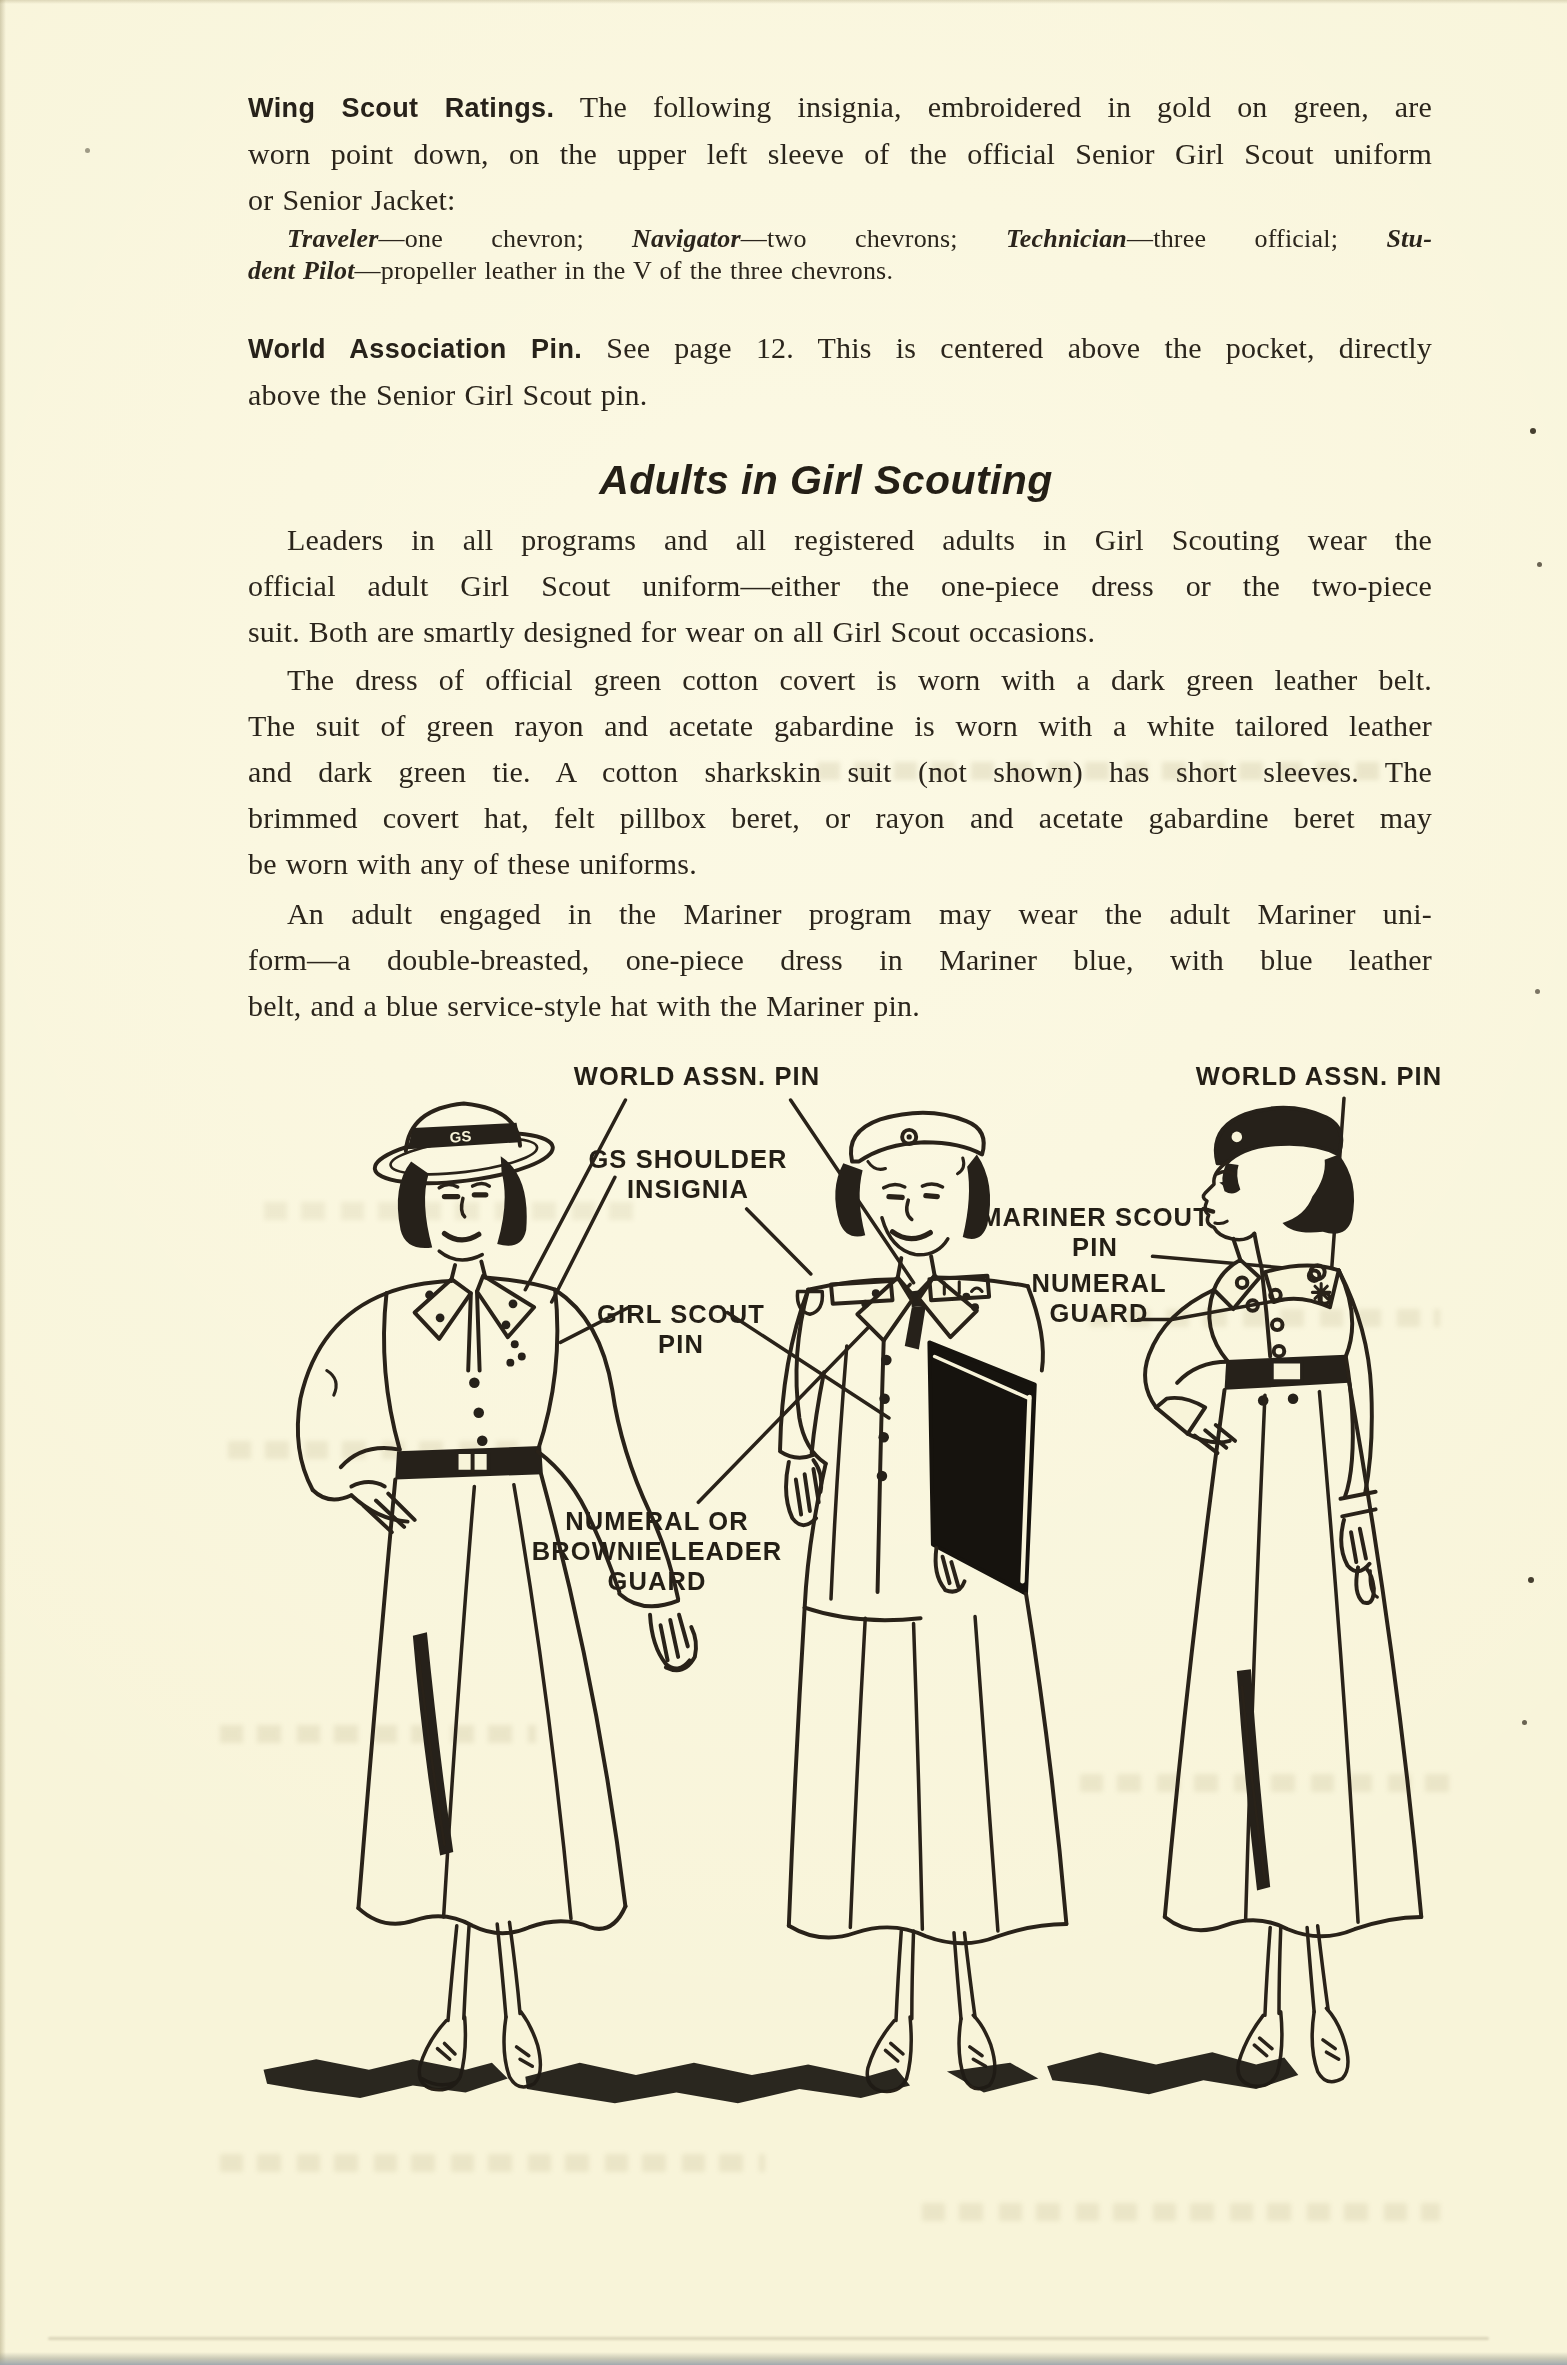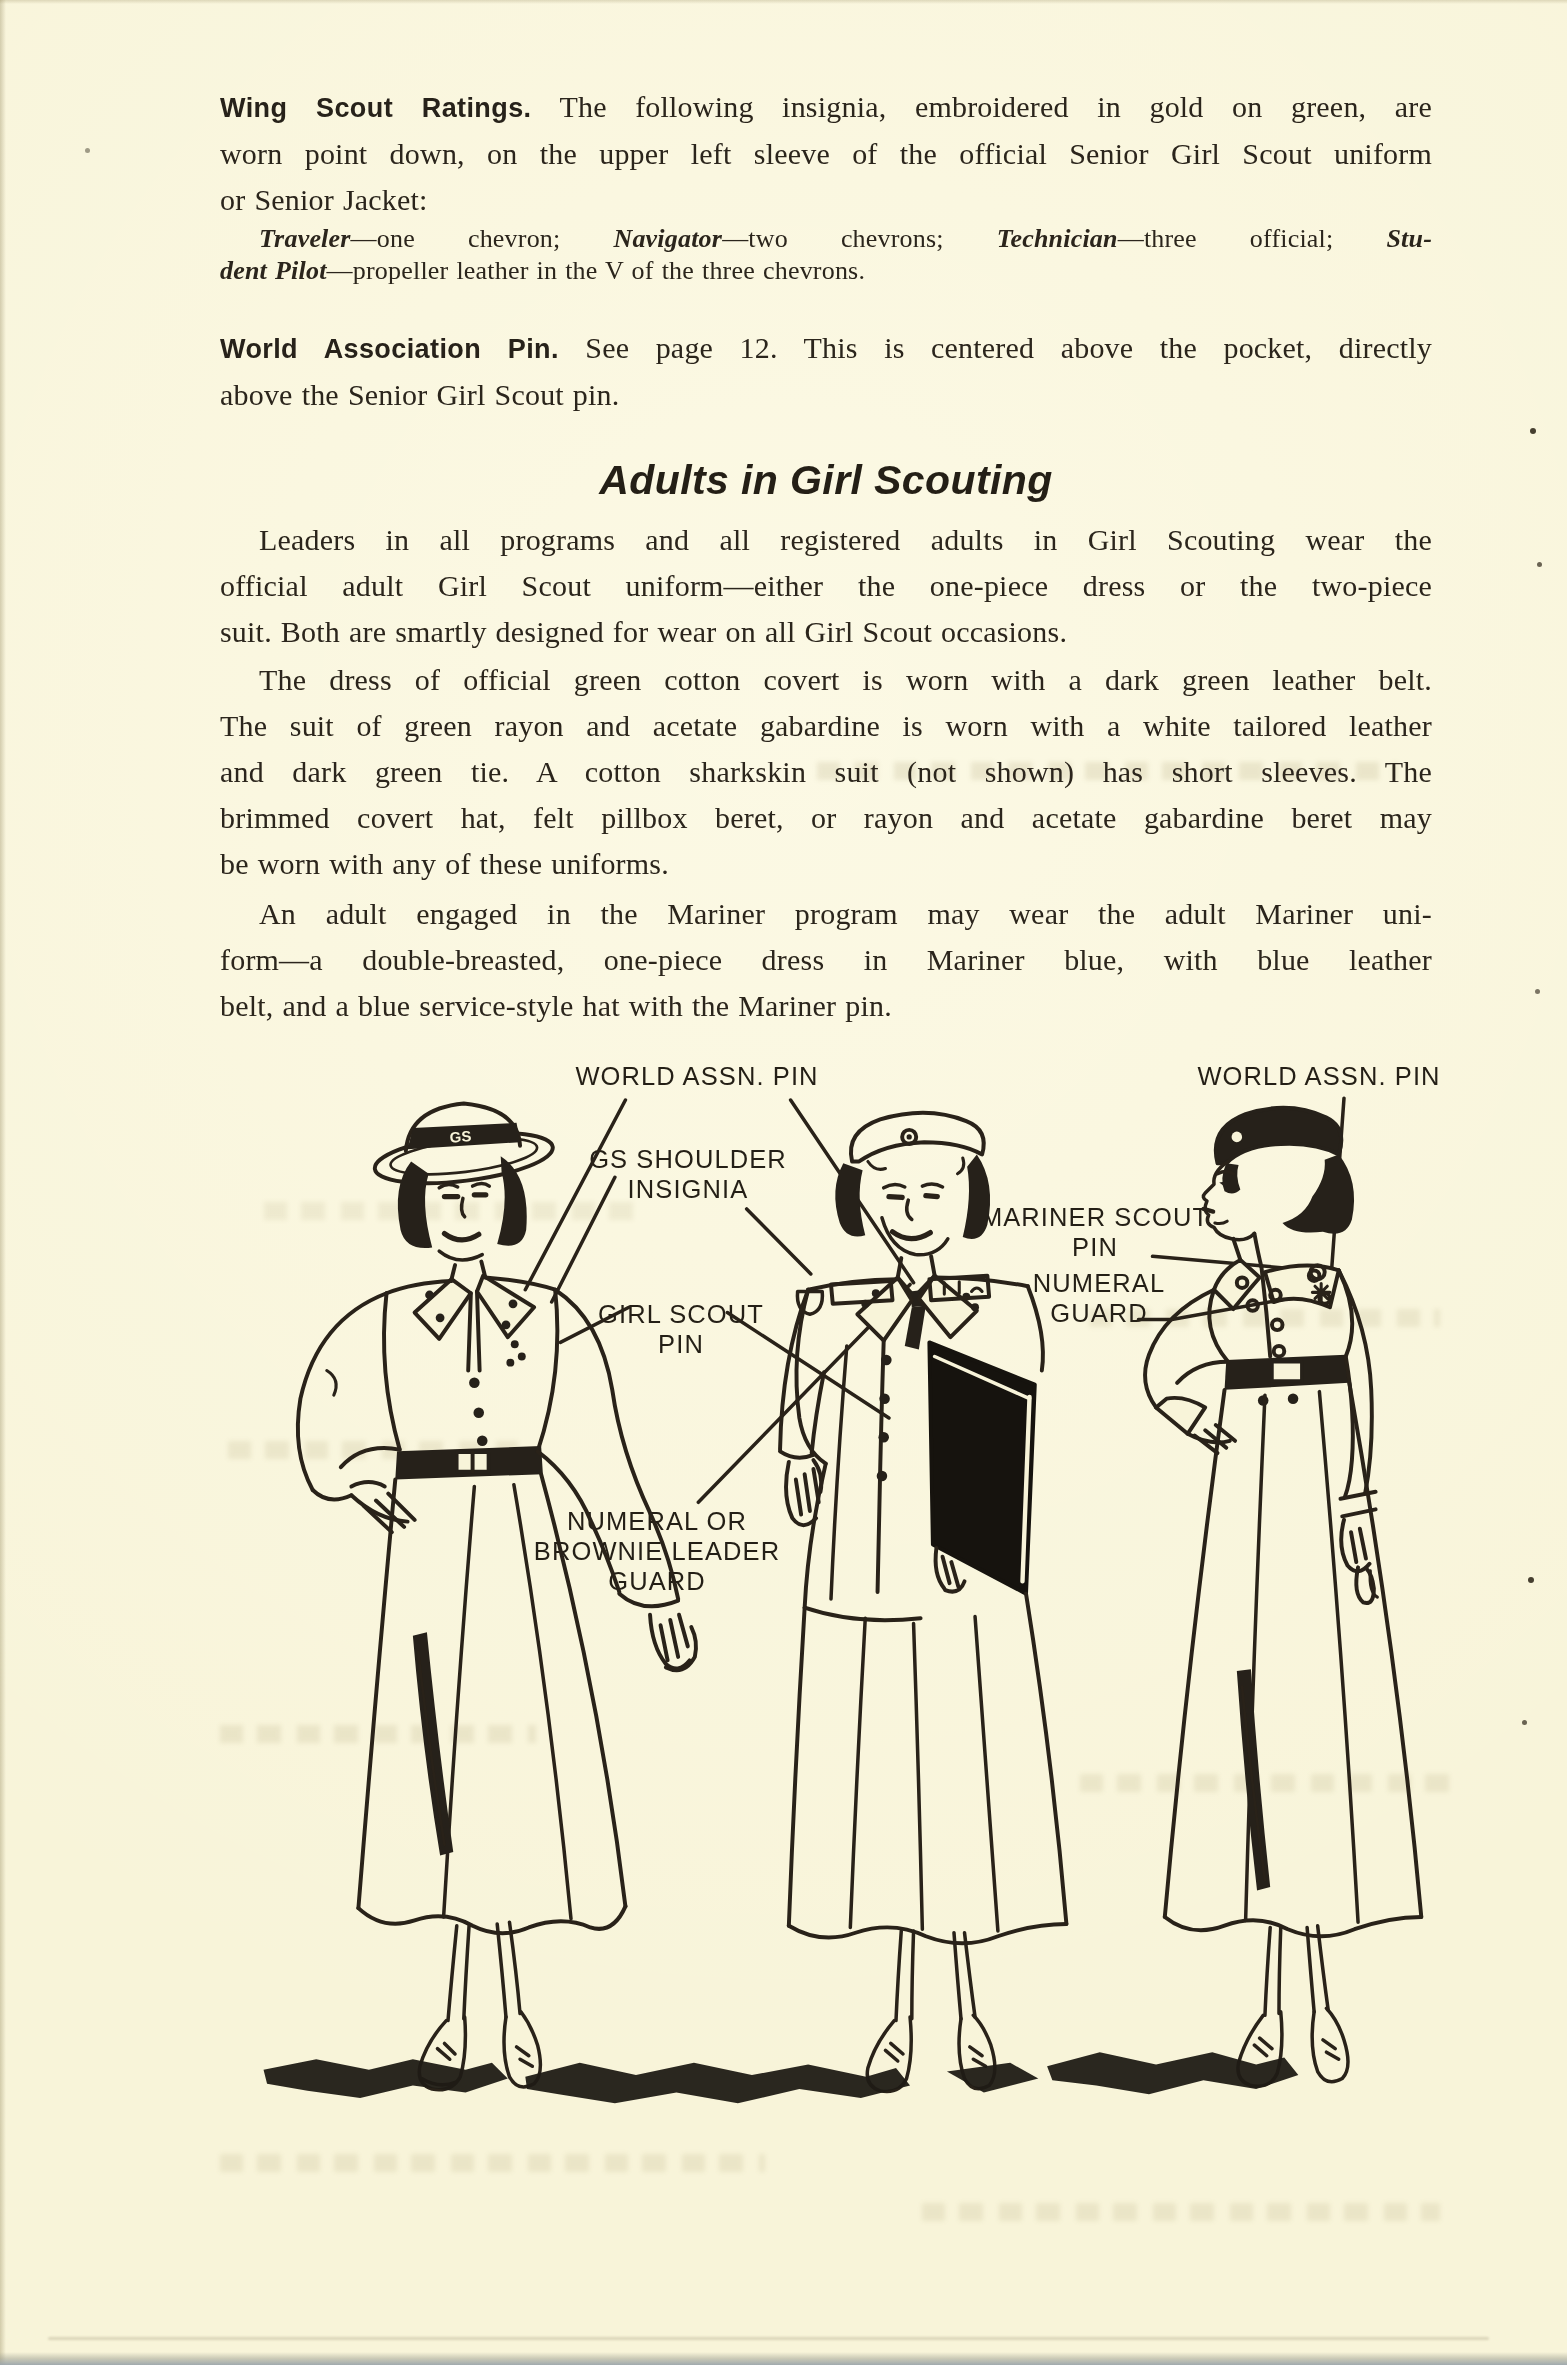--- a/index.html
+++ b/index.html
@@ -13,33 +13,33 @@
              background:linear-gradient(90deg, rgba(140,128,85,.35), rgba(140,128,85,0));}
   .edge-top{position:absolute;left:0;top:0;width:100%;height:3.5px;
             background:linear-gradient(180deg, rgba(150,138,92,.28), rgba(150,138,92,0));}
   .bottom-band{position:absolute;left:0;bottom:0;width:100%;height:14px;
                background:linear-gradient(180deg, rgba(120,128,134,0) 0%, rgba(150,152,140,.45) 45%, #9aa5ad 100%);}
   .bottom-crease{position:absolute;left:48px;bottom:26px;width:1441px;height:2.6px;
                  background:rgba(120,110,78,.22);filter:blur(0.9px);border-radius:1.8px;}
   
   .para{position:absolute;left:220px;width:1212px;font-size:30px;line-height:46px;
         letter-spacing:0.2px;word-spacing:1.3px;}
-  .para .jl{text-align:justify;text-align-last:justify;}
+  .para .jl{text-align:justify;text-align-last:justify;margin-left:28px;}
   .para .jl.last{text-align-last:left;}
   .para .jl.ind{text-indent:39px;}
   .lead{font-family:"Liberation Sans", sans-serif;font-weight:700;font-size:27px;
         letter-spacing:0.4px;color:#27221a;}
   .it{font-style:italic;font-weight:bold;}
   .note{font-size:26px;line-height:32px;}
   .heading{position:absolute;left:220px;width:1212px;text-align:center;
            font-family:"Liberation Sans", sans-serif;font-weight:700;font-style:italic;
            font-size:41px;letter-spacing:0.4px;color:#241f16;}
   
   .fig-label{position:absolute;transform:translateX(-50%);text-align:center;
-             font-family:"Liberation Sans", sans-serif;font-weight:400;font-size:25.5px;
+             font-family:"Liberation Sans", sans-serif;font-weight:700;font-size:25.5px;
              line-height:30px;letter-spacing:1.1px;color:#241f16;white-space:pre-line;}
   svg.art{position:absolute;left:0;top:0;}
   
   .ghost{position:absolute;height:17.6px;opacity:.14;filter:blur(2.6px);
          background:repeating-linear-gradient(90deg, #8d7f4a 0 23px, transparent 23px 37px, #8d7f4a 37px 61px, transparent 61px 77px);}
   .speck{position:absolute;background:#463f30;border-radius:50%;}
 </style>
 </head>
 <body>
 

